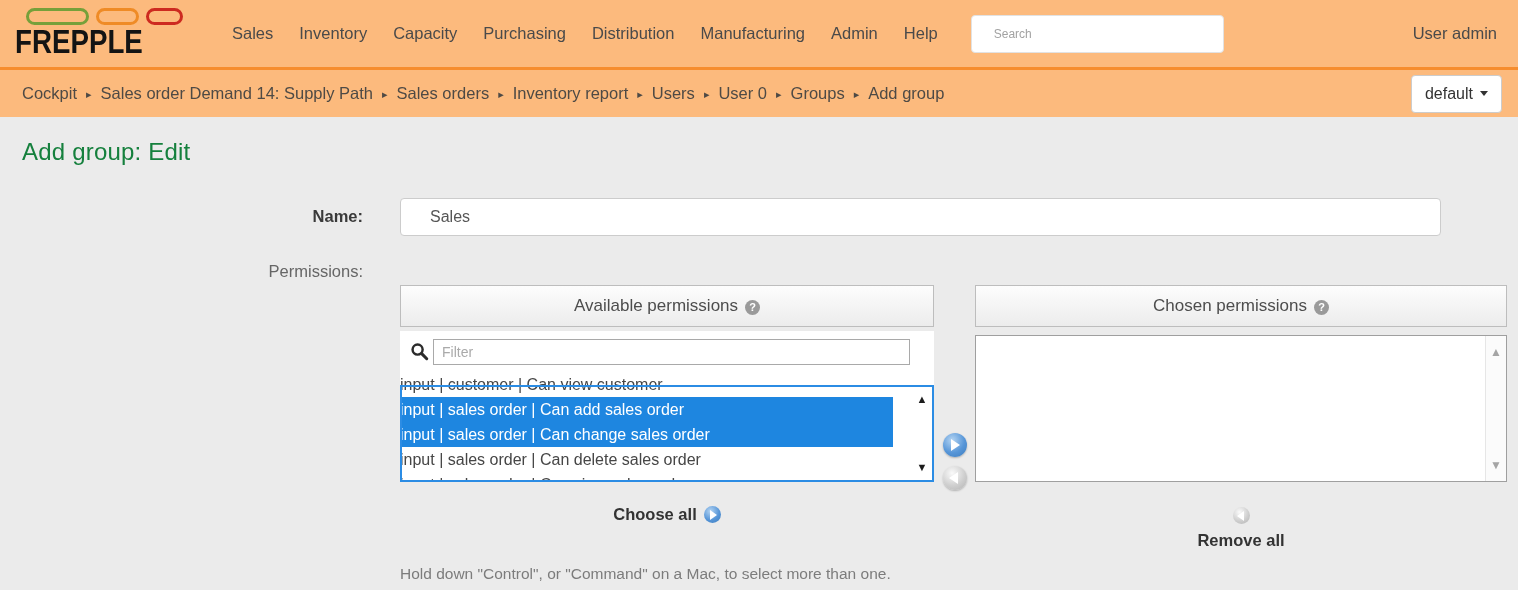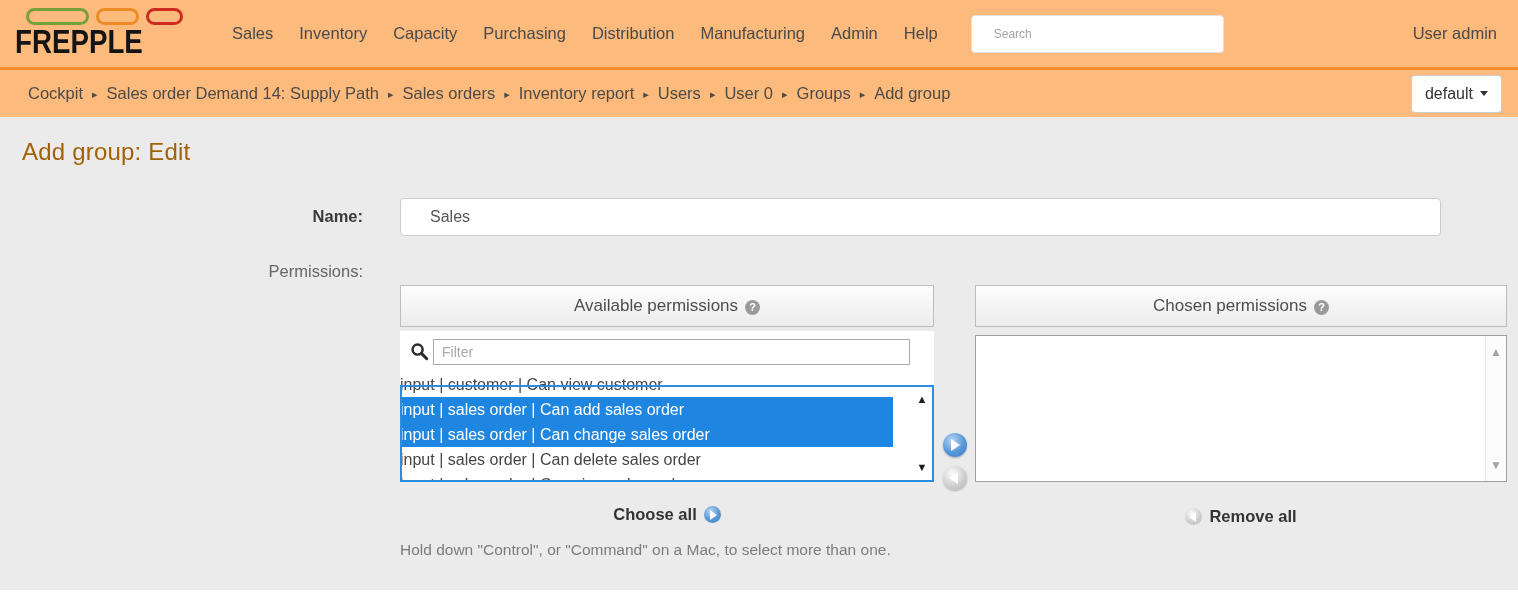--- a/index.html
+++ b/index.html
@@ -19,34 +19,34 @@
   .nav-items { display:flex; margin-left:28px; }
   .nav-item { padding:0 13px; font-size:16.5px; color:#4a4a4a; cursor:pointer; white-space:nowrap; }
   .search { margin-left:20px; width:253px; height:38px; border:1px solid #e2e2e2; border-radius:4px;
             padding:0 22px; font-size:12px; color:#ef4444; outline:none; font-family:inherit; }
   .search::placeholder { color:#a2a2a2; }
   .user { margin-left:auto; margin-right:21px; font-size:16.5px; color:#4a4a4a; cursor:pointer; white-space:nowrap; }
 
   
   .subnav { height:50px; background:#fcba7d; border-top:3px solid #f68d2e;
             display:flex; align-items:center; padding:0 16px 0 22px; }
-  .breadcrumb { display:flex; align-items:center; font-size:16.5px; color:#4e4a45;margin-left:6px; }
+  .breadcrumb { display:flex; align-items:center; font-size:16.5px; color:#4e4a45; }
   .crumb-wrap { display:flex; align-items:center; }
   .crumb { cursor:pointer; white-space:nowrap; }
   .crumb-sep { font-size:11px; margin:0 9px; padding-top:2px; color:#4e4a45; }
   .crumb-wrap:last-child .crumb-sep { display:none; }
   .scenario { margin-left:auto; background:#fff; border:1px solid #ccc; border-radius:4px; height:38px;
               padding:0 13px; font-size:16px; color:#333; display:flex; align-items:center; gap:7px;
               cursor:pointer; font-family:inherit; }
   .caret { width:0; height:0; border-left:4px solid transparent; border-right:4px solid transparent;
            border-top:5px solid #333; }
 
   
   .content { background:#ebebeb; min-height:473px; overflow:hidden; }
-  h1 { margin:0; padding:21px 0 0 22px; font-size:24px; font-weight:700; color:#a16207;
+  h1 { margin:0; padding:21px 0 0 22px; font-size:24px; font-weight:700; color:#15803d;
        letter-spacing:.2px; font-weight:500; }
   .form-row { display:flex; align-items:flex-start; }
   .form-label { width:363px; text-align:right; flex-shrink:0; font-size:16.5px; }
   .form-label.bold { font-weight:700; color:#3a3a3a; padding-top:9px; }
   .form-label.muted { color:#666; font-weight:400; }
   .name-row { margin-top:32px; }
   .name-input { margin-left:37px; width:1041px; height:38px; border:1px solid #ccc; border-radius:4px;
                 background:#fff; padding:0 12px 0 29px; font-size:16px; color:#555; font-family:inherit; }
   .perms-row { margin-top:26px; }
 
@@ -93,21 +93,21 @@
   .tri-right { width:0; height:0; border-top:5px solid transparent; border-bottom:5px solid transparent;
                border-left:7px solid #fff; margin-left:2px; }
   .tri-left  { width:0; height:0; border-top:5px solid transparent; border-bottom:5px solid transparent;
                border-right:7px solid #fff; margin-right:2px; }
   .big .tri-right { border-top-width:6px; border-bottom-width:6px; border-left-width:9px; }
   .big .tri-left  { border-top-width:6px; border-bottom-width:6px; border-right-width:9px; }
 
   .choose-all { margin-top:23px; display:flex; align-items:center; justify-content:center; gap:7px;
                 font-size:16.5px; font-weight:700; color:#333; cursor:pointer; }
   .remove-all { margin-top:25px; display:flex; align-items:center; justify-content:center; gap:7px;
-                font-size:16.5px; font-weight:700; color:#333; cursor:pointer; }
+                font-size:16.5px; font-weight:700; color:#333; cursor:pointer;flex-direction:column; }
   .help-row { display:flex; margin-top:15px; }
   .help-spacer { width:400px; flex-shrink:0; }
   .help-text { font-size:15.5px; color:#7c7c7c; }
 </style>
 </head>
 <body>
 
 <header class="navbar">
   <div class="brand">
     <div class="pills">

